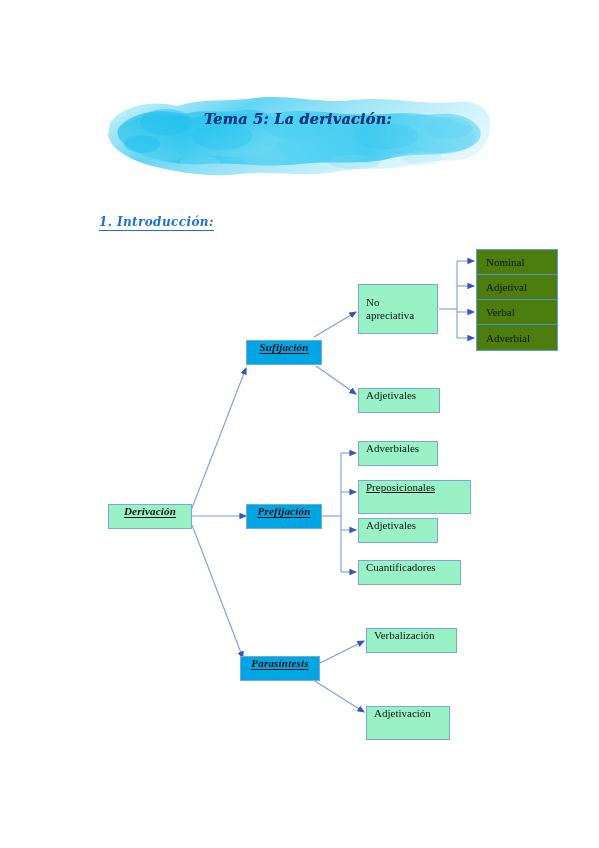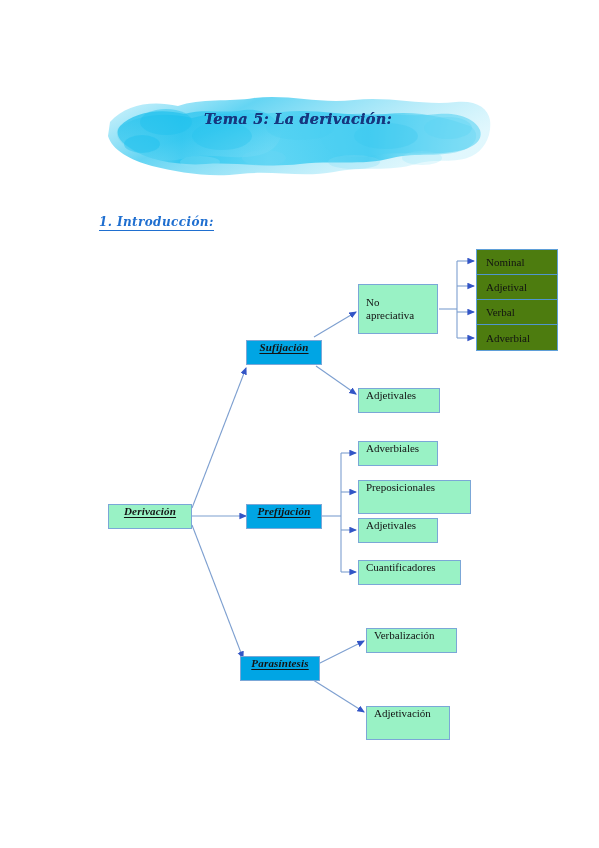--- a/index.html
+++ b/index.html
@@ -287,21 +287,21 @@
         <span class="lbl">Verbal</span>
       </div>
       <div class="srow">
         <span class="lbl">Adverbial</span>
       </div>
     </div>
 
     <div class="node green leaf" style="left:358px; top:441px; width:80px; height:25px;">
       <span class="lbl">Adverbiales</span>
     </div>
-    <div class="node green leaf" style="left:358px; top:480px; width:113px; height:34px;">
+    <div class="node green leaf" style="left:358px; top:480px; width:113px; height:34px;text-decoration:underline;">
       <span class="lbl">Preposicionales</span>
     </div>
     <div class="node green leaf" style="left:358px; top:518px; width:80px; height:25px;">
       <span class="lbl">Adjetivales</span>
     </div>
     <div class="node green leaf" style="left:366px; top:628px; width:91px; height:25px;">
       <span class="lbl">Verbalización</span>
     </div>
 
     <div class="node green leaf" style="left:358px; top:560px; width:103px; height:25px;">

